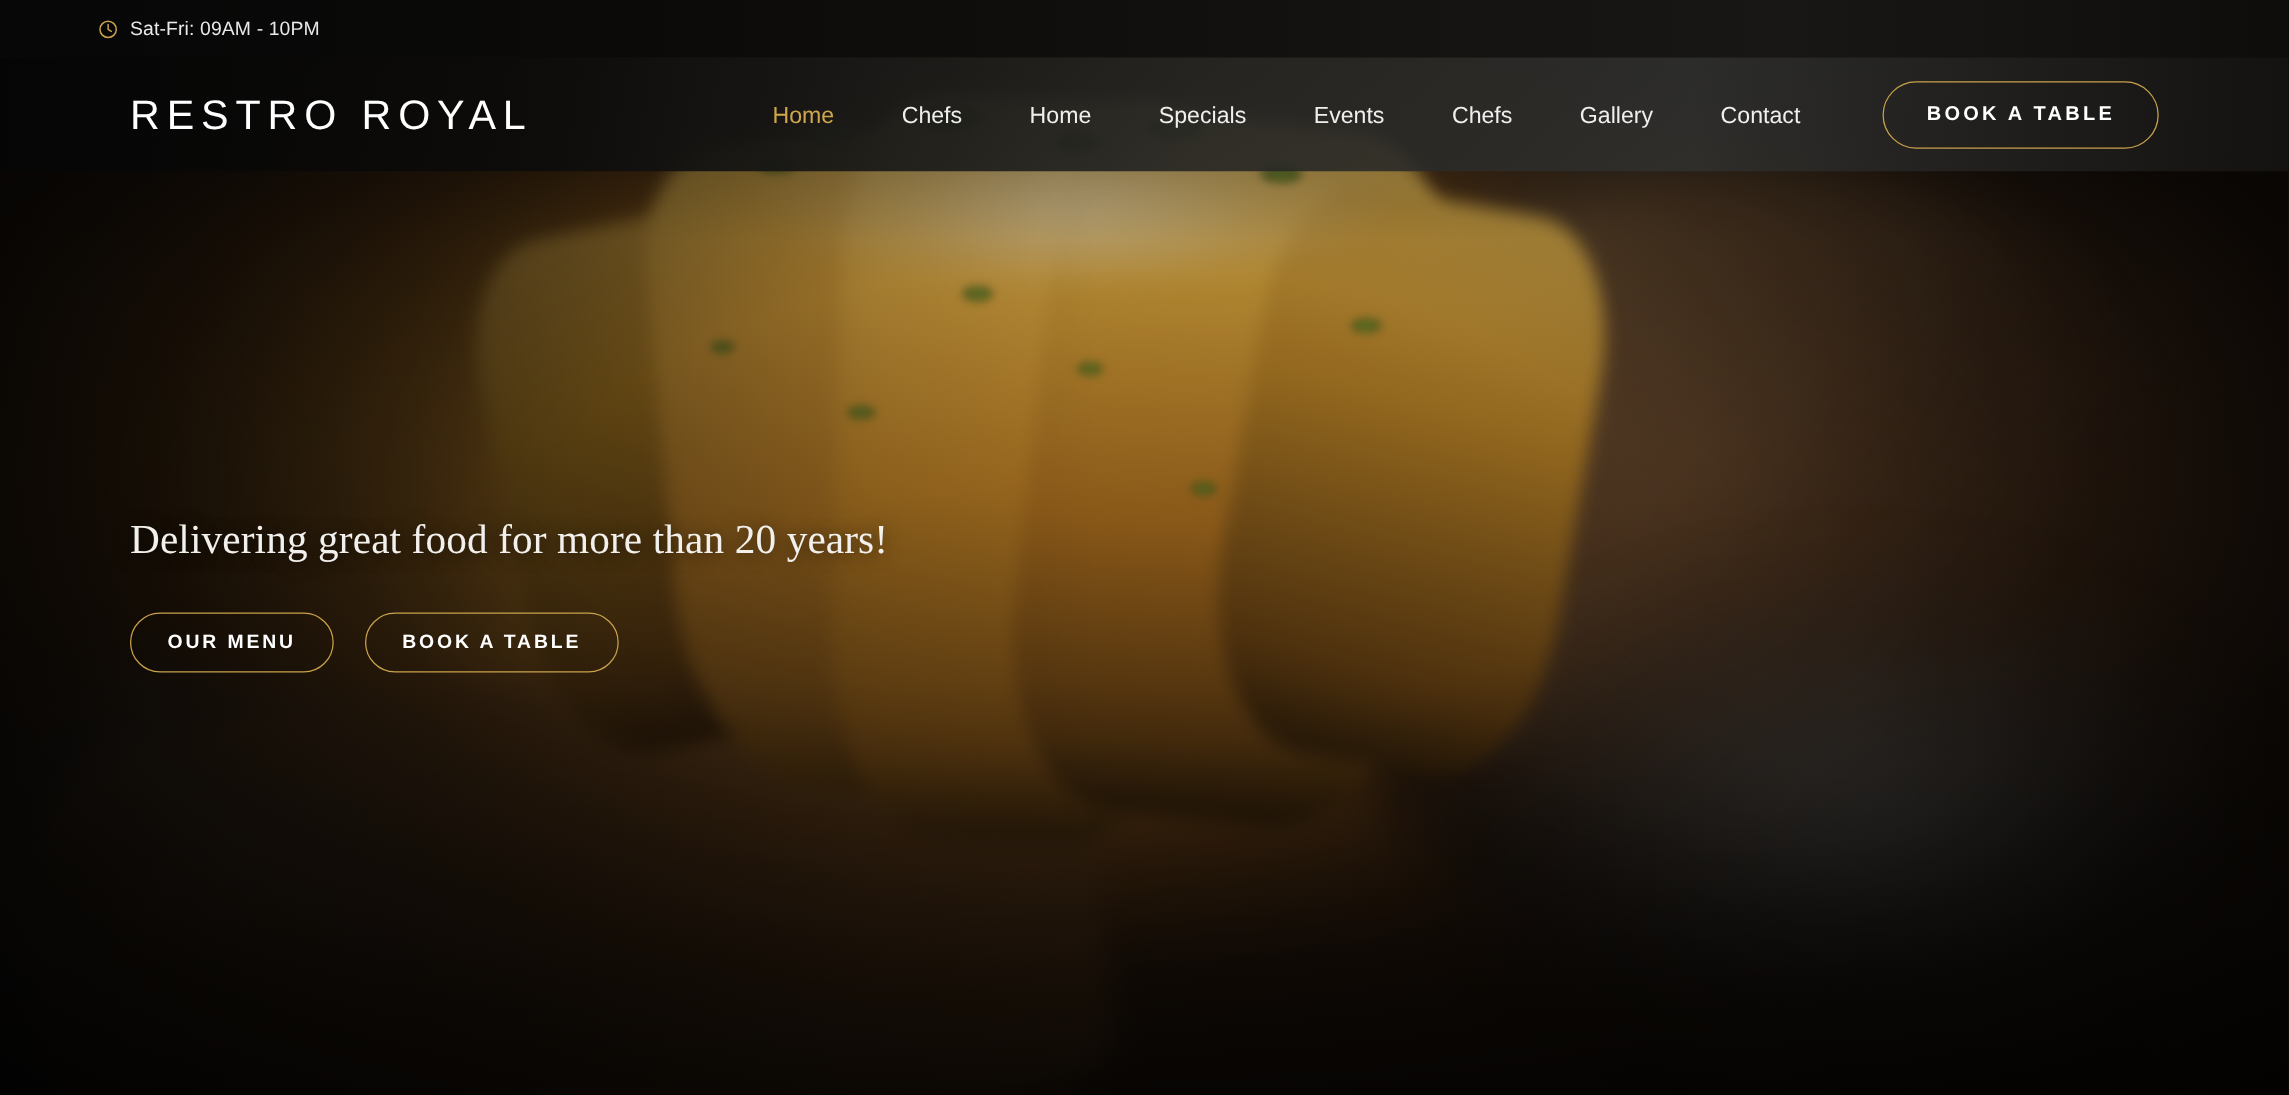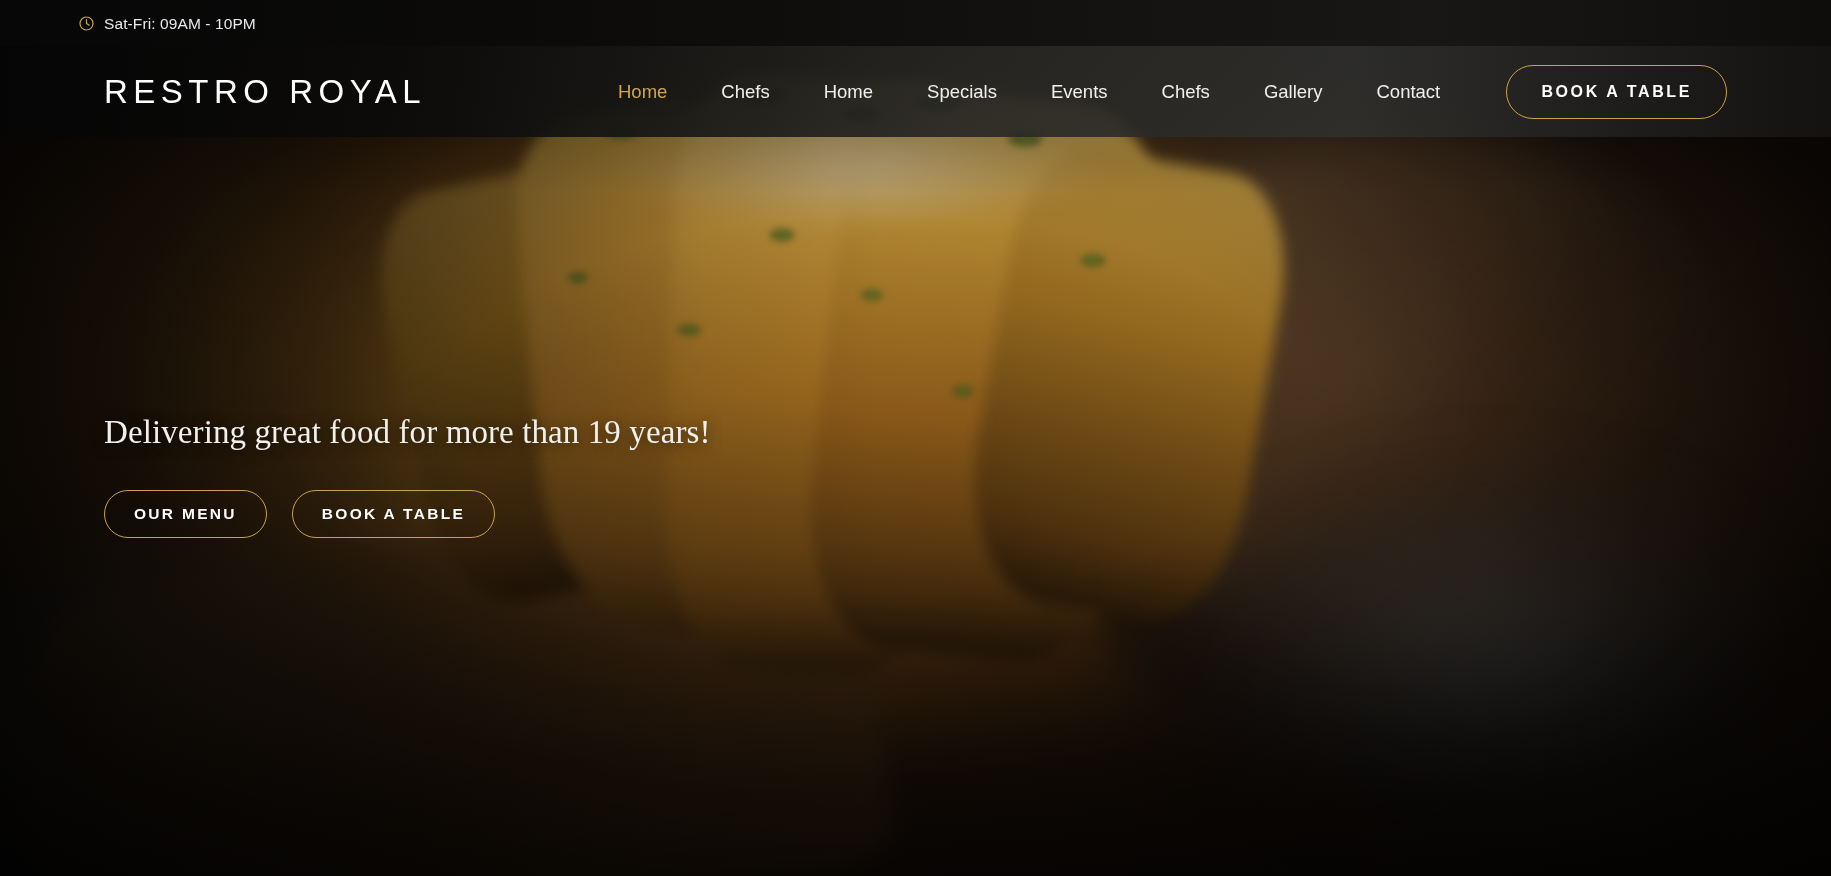--- a/index.html
+++ b/index.html
@@ -276,21 +276,21 @@
       <span class="nav-item">Chefs</span>
       <span class="nav-item">Gallery</span>
       <span class="nav-item">Contact</span>
     </nav>
 
     <button class="btn-pill header-book">BOOK A TABLE</button>
   </div>
 
   <div class="hero">
 
-    <p class="hero-sub">Delivering great food for more than 19 years!</p>
+    <p class="hero-sub">Delivering great food for more than 20 years!</p>
 
     <div class="hero-actions">
       <button class="btn-pill">OUR MENU</button>
       <button class="btn-pill">BOOK A TABLE</button>
     </div>
   </div>
 
 </div>
 
 </body></html>

